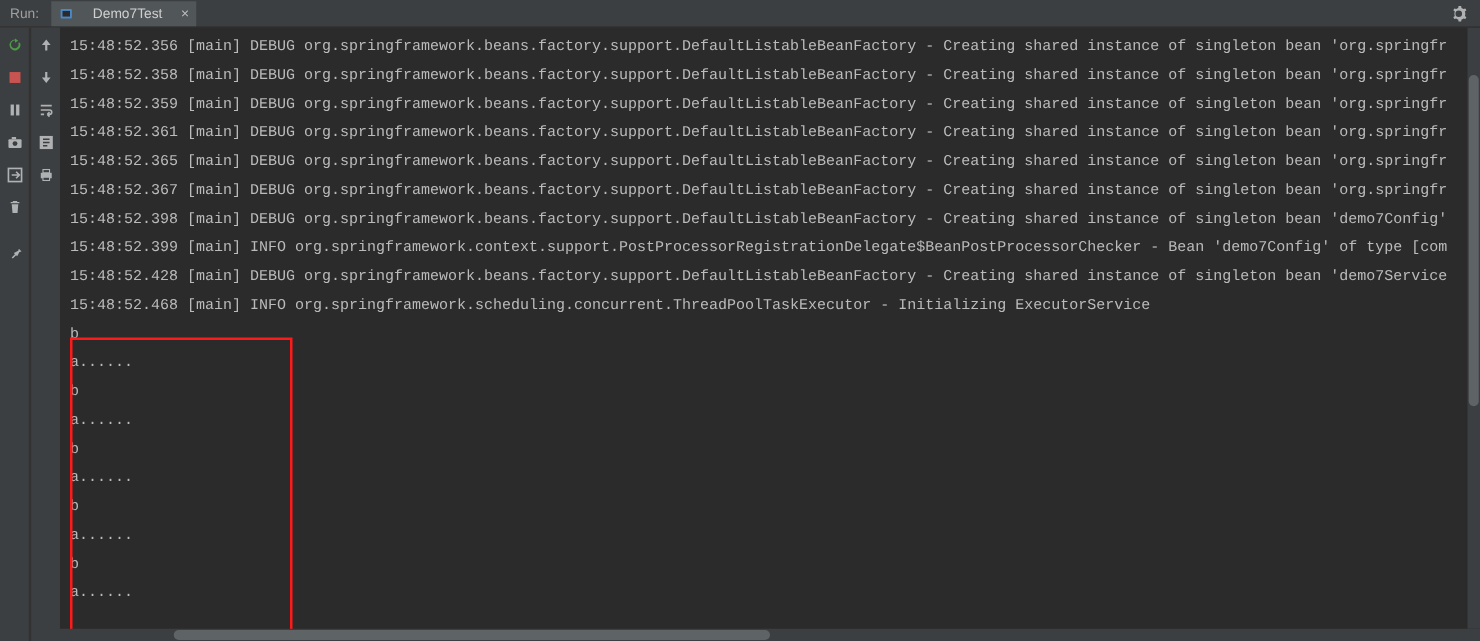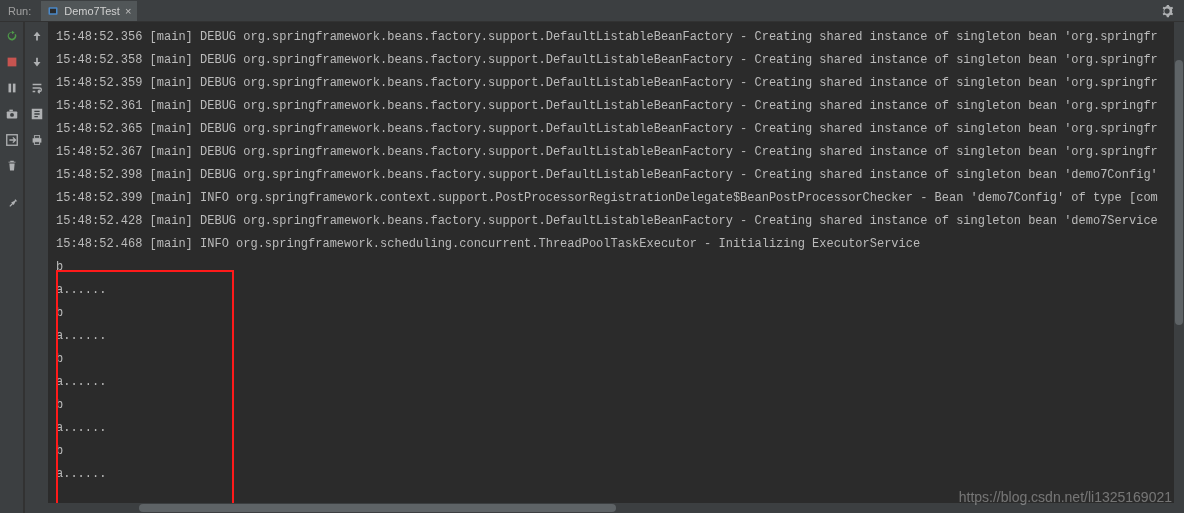--- a/index.html
+++ b/index.html
@@ -22,21 +22,21 @@
   padding-left: 8px;
 }
 .run-label { color: #a0a0a0; font-size: 11px; margin-right: 10px; }
 .tab {
   display: flex;
   align-items: center;
   height: 20px;
   background: #515658;
   padding: 0 6px;
   border-radius: 0;
-  gap: 5px;
+  gap: 15px;
 }
 .tab-icon { width: 12px; height: 12px; }
 .tab-label { color: #d0d0d0; font-size: 11px; }
 .tab-close { color: #c0c0c0; font-size: 11px; }
 .gear-area { margin-left: auto; margin-right: 10px; display: flex; align-items: center; }
 .gear-icon { width: 14px; height: 14px; fill: #afb1b3; }
 
 .body-row { display: flex; height: calc(100% - 22px); }
 
 .gutter {
@@ -220,15 +220,14 @@
 
   <div class="console-wrap">
     <div class="console" id="console"><div>15:48:52.356 [main] DEBUG org.springframework.beans.factory.support.DefaultListableBeanFactory - Creating shared instance of singleton bean 'org.springfr</div><div>15:48:52.358 [main] DEBUG org.springframework.beans.factory.support.DefaultListableBeanFactory - Creating shared instance of singleton bean 'org.springfr</div><div>15:48:52.359 [main] DEBUG org.springframework.beans.factory.support.DefaultListableBeanFactory - Creating shared instance of singleton bean 'org.springfr</div><div>15:48:52.361 [main] DEBUG org.springframework.beans.factory.support.DefaultListableBeanFactory - Creating shared instance of singleton bean 'org.springfr</div><div>15:48:52.365 [main] DEBUG org.springframework.beans.factory.support.DefaultListableBeanFactory - Creating shared instance of singleton bean 'org.springfr</div><div>15:48:52.367 [main] DEBUG org.springframework.beans.factory.support.DefaultListableBeanFactory - Creating shared instance of singleton bean 'org.springfr</div><div>15:48:52.398 [main] DEBUG org.springframework.beans.factory.support.DefaultListableBeanFactory - Creating shared instance of singleton bean 'demo7Config'</div><div>15:48:52.399 [main] INFO org.springframework.context.support.PostProcessorRegistrationDelegate$BeanPostProcessorChecker - Bean 'demo7Config' of type [com</div><div>15:48:52.428 [main] DEBUG org.springframework.beans.factory.support.DefaultListableBeanFactory - Creating shared instance of singleton bean 'demo7Service</div><div>15:48:52.468 [main] INFO org.springframework.scheduling.concurrent.ThreadPoolTaskExecutor - Initializing ExecutorService</div><div>b</div><div>a......</div><div>b</div><div>a......</div><div>b</div><div>a......</div><div>b</div><div>a......</div><div>b</div><div>a......</div></div>
     <div class="hl-box"></div>
     <div class="vscroll">
       <div class="vscroll-thumb"></div>
     </div>
     <div class="hscroll">
       <div class="hscroll-thumb"></div>
     </div>
-    <div class="watermark">https://blog.csdn.net/li1325169021</div>
   </div>
 </div>
 
 </body></html>

